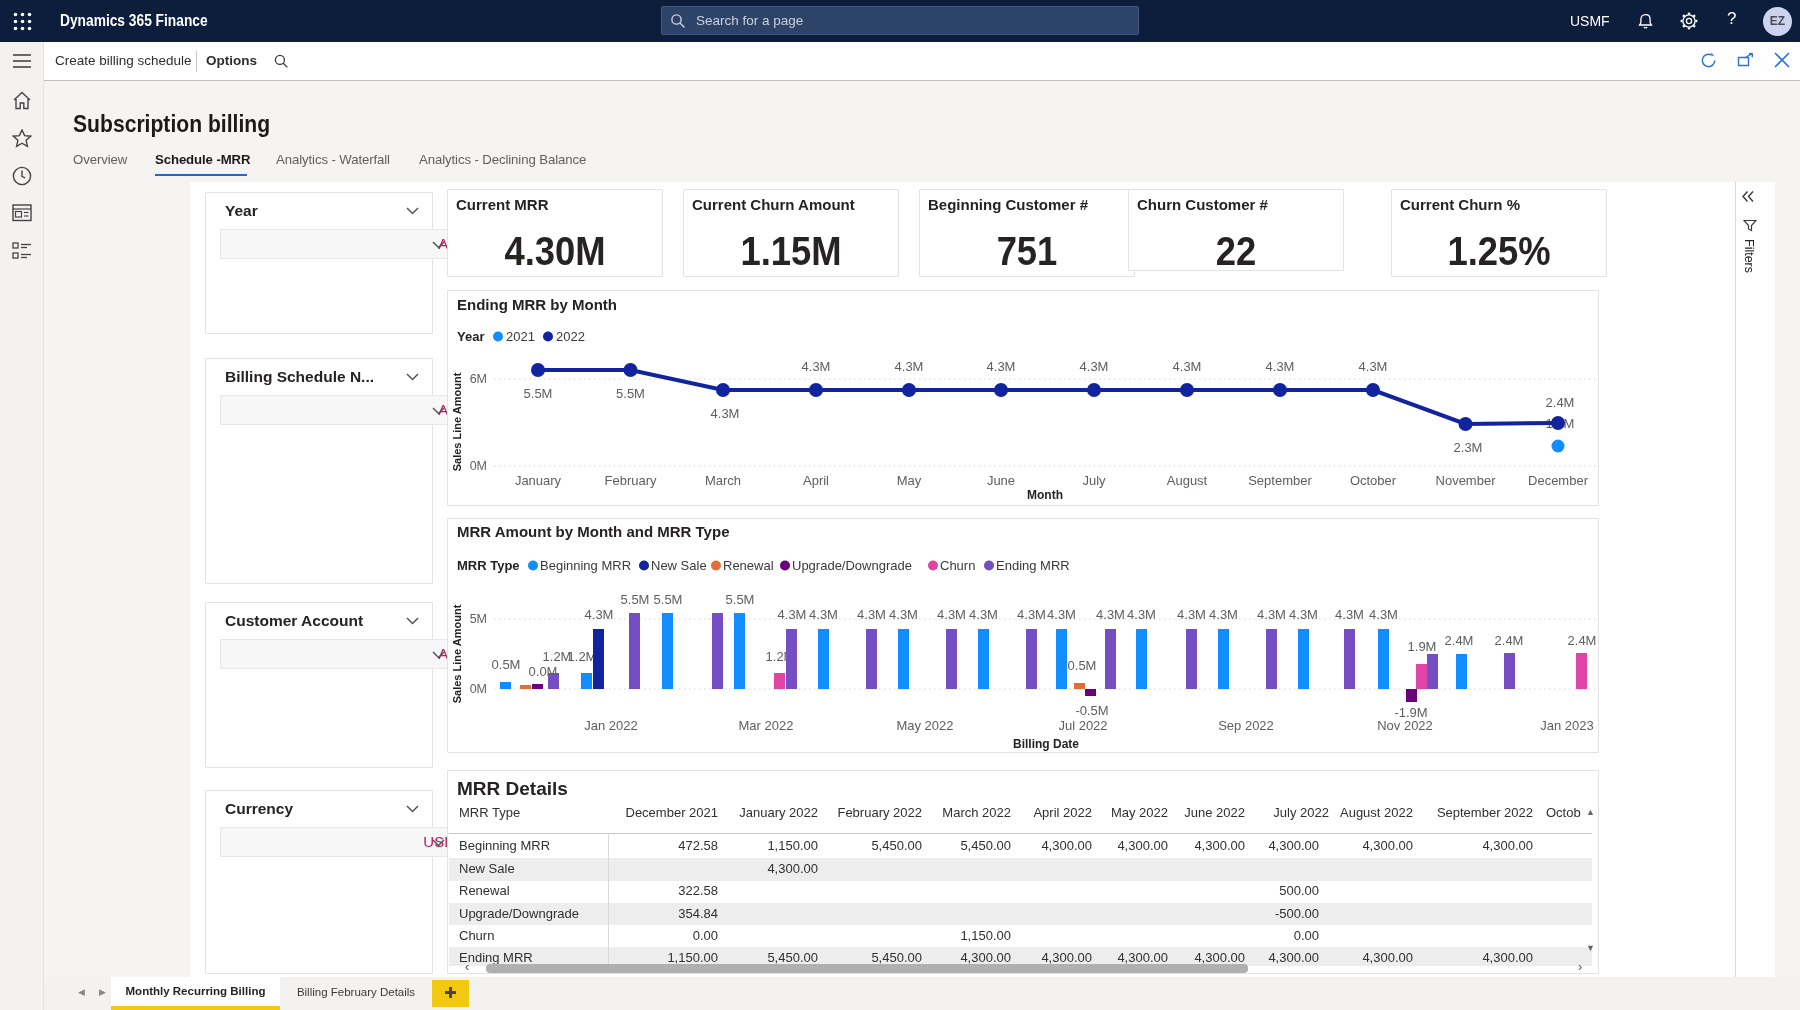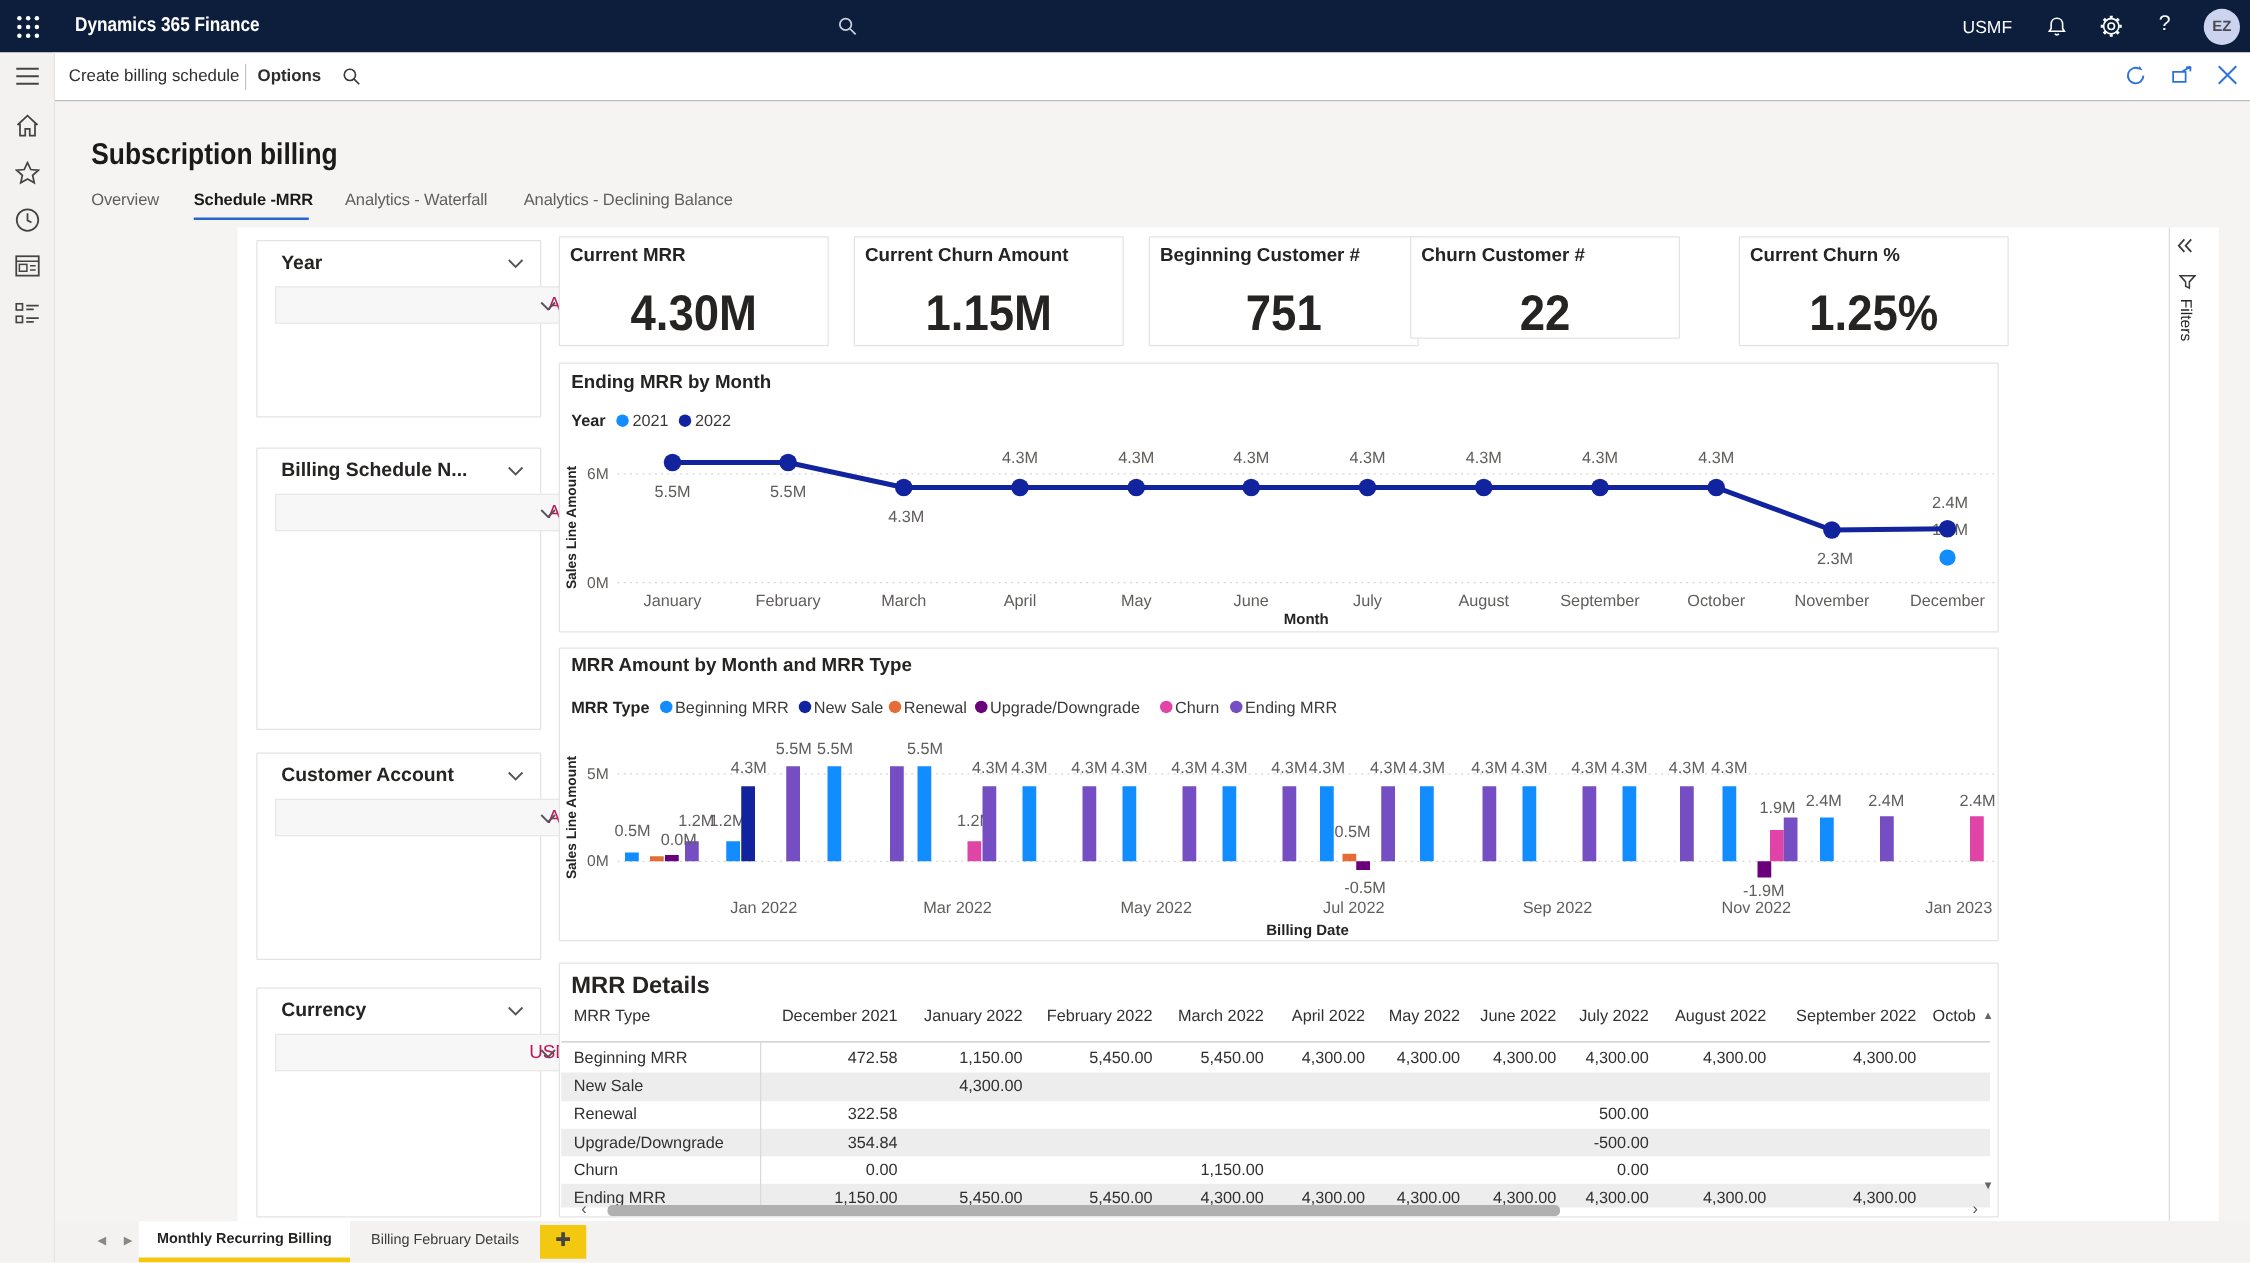--- a/index.html
+++ b/index.html
@@ -50,20 +50,21 @@
         <circle cx="16.5" cy="2.5" r="1.8"></circle>
         <circle cx="2.5" cy="9.5" r="1.8"></circle>
         <circle cx="9.5" cy="9.5" r="1.8"></circle>
         <circle cx="16.5" cy="9.5" r="1.8"></circle>
         <circle cx="2.5" cy="16.5" r="1.8"></circle>
         <circle cx="9.5" cy="16.5" r="1.8"></circle>
         <circle cx="16.5" cy="16.5" r="1.8"></circle>
       </g>
   </svg>
   <div class="brand">Dynamics 365 Finance</div>
+  <div id="searchbox">Search for a page</div>
   <svg class="abs" style="left:670px;top:13px" width="16" height="16" viewBox="0 0 16 16">
       <circle cx="6.5" cy="6.5" r="4.6" fill="none" stroke="#c9d1e0" stroke-width="1.4"></circle>
       <line x1="10" y1="10" x2="14.5" y2="14.5" stroke="#c9d1e0" stroke-width="1.4"></line>
     </svg>
   <div class="usmf">USMF</div>
   <svg class="abs" style="left:1637px;top:13px" width="17" height="17" viewBox="0 0 17 17">
       <path d="M8.5 1.6 c2.9 0 4.6 2.2 4.6 4.8 v3.4 l1.4 2.2 H2.5 l1.4 -2.2 V6.4 c0 -2.6 1.7 -4.8 4.6 -4.8 Z" fill="none" stroke="#fff" stroke-width="1.3"></path>
       <path d="M7 13.9 a1.6 1.6 0 0 0 3 0" fill="none" stroke="#fff" stroke-width="1.3"></path>
     </svg>
   <svg class="abs" style="left:1680px;top:12px" width="18" height="18" viewBox="0 0 18 18">
@@ -397,21 +398,21 @@
 <div class="abs" style="left:1px;top:132px;width:1143px;height:22px;background:#ededed"></div>
 <div class="abs" style="left:1px;top:176px;width:1143px;height:19px;background:#ededed"></div>
 <div class="tcell" style="left:11px;top:34px">MRR Type</div>
 <div class="tcell" style="right:880px;top:34px">December 2021</div>
 <div class="tcell" style="right:780px;top:34px">January 2022</div>
 <div class="tcell" style="right:676px;top:34px">February 2022</div>
 <div class="tcell" style="right:587px;top:34px">March 2022</div>
 <div class="tcell" style="right:506px;top:34px">April 2022</div>
 <div class="tcell" style="right:430px;top:34px">May 2022</div>
 <div class="tcell" style="right:353px;top:34px">June 2022</div>
-<div class="tcell" style="right:279px;top:34px">July 2022</div>
+<div class="tcell" style="right:269px;top:34px">July 2022</div>
 <div class="tcell" style="right:185px;top:34px">August 2022</div>
 <div class="tcell" style="right:65px;top:34px">September 2022</div>
 <div class="tcell" style="left:1098px;top:34px">Octob</div>
 <div class="abs" style="left:1px;top:62px;width:1143px;height:1px;background:#c8c8c8"></div>
 <div class="abs" style="left:160px;top:62px;width:1px;height:131px;background:#d9d9d9"></div>
 <div class="tcell" style="left:11px;top:67px">Beginning MRR</div>
 <div class="tcell" style="right:880px;top:67px">472.58</div>
 <div class="tcell" style="right:780px;top:67px">1,150.00</div>
 <div class="tcell" style="right:676px;top:67px">5,450.00</div>
 <div class="tcell" style="right:587px;top:67px">5,450.00</div>

